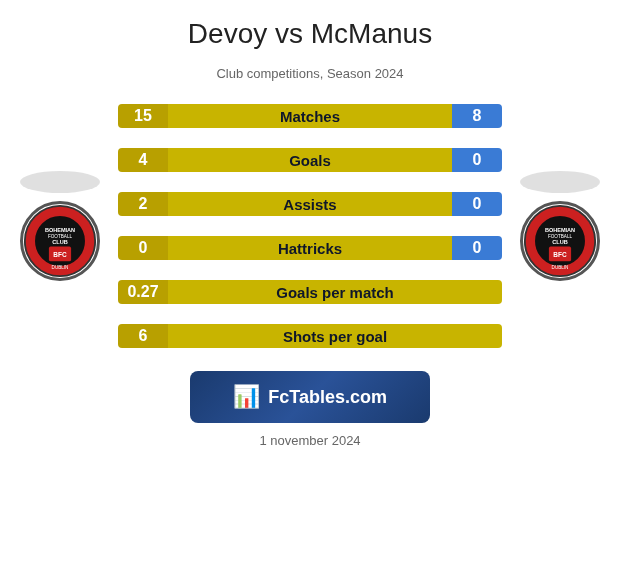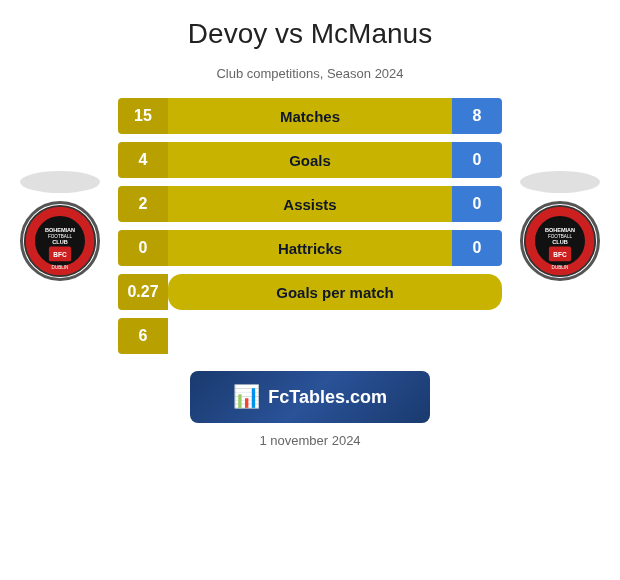--- a/index.html
+++ b/index.html
@@ -85,21 +85,21 @@
     
     .stat-row {
       display: flex;
       align-items: center;
       height: 38px;
     }
 
     .stat-row-inner {
       display: flex;
       width: 100%;
-      height: 36px;
+      height: 24px;
       border-radius: 4px;
       overflow: hidden;
     }
 
     .val-left {
       background: #b8a000;
       color: #fff;
       font-weight: bold;
       font-size: 16px;
       display: flex;
@@ -132,21 +132,20 @@
       min-width: 50px;
       padding: 0 8px;
     }
 
     
     .stat-row-single .val-left {
       background: #b8a000;
     }
     .stat-row-single .label-center {
       background: #c8b400;
-      border-radius: 14px;
     }
 
     .fctables-banner {
       margin-top: 12px;
       width: 240px;
       height: 52px;
       background: linear-gradient(135deg, #1a3a6e 0%, #2a5298 50%, #1a3a6e 100%);
       border-radius: 8px;
       display: flex;
       align-items: center;
@@ -242,20 +241,21 @@
     <div class="stat-row stat-row-single">
       <div class="stat-row-inner">
         <div class="val-left">0.27</div>
         <div class="label-center">Goals per match</div>
       </div>
     </div>
 
     <div class="stat-row stat-row-single">
       <div class="stat-row-inner">
         <div class="val-left">6</div>
+        <div class="label-center">Shots per goal</div>
       </div>
     </div>
 
 
   </div>
 
   <div class="logo-right">
     <div class="logo-ellipse"></div>
     <div class="club-badge">
       <svg viewBox="0 0 80 80" xmlns="http://www.w3.org/2000/svg">

